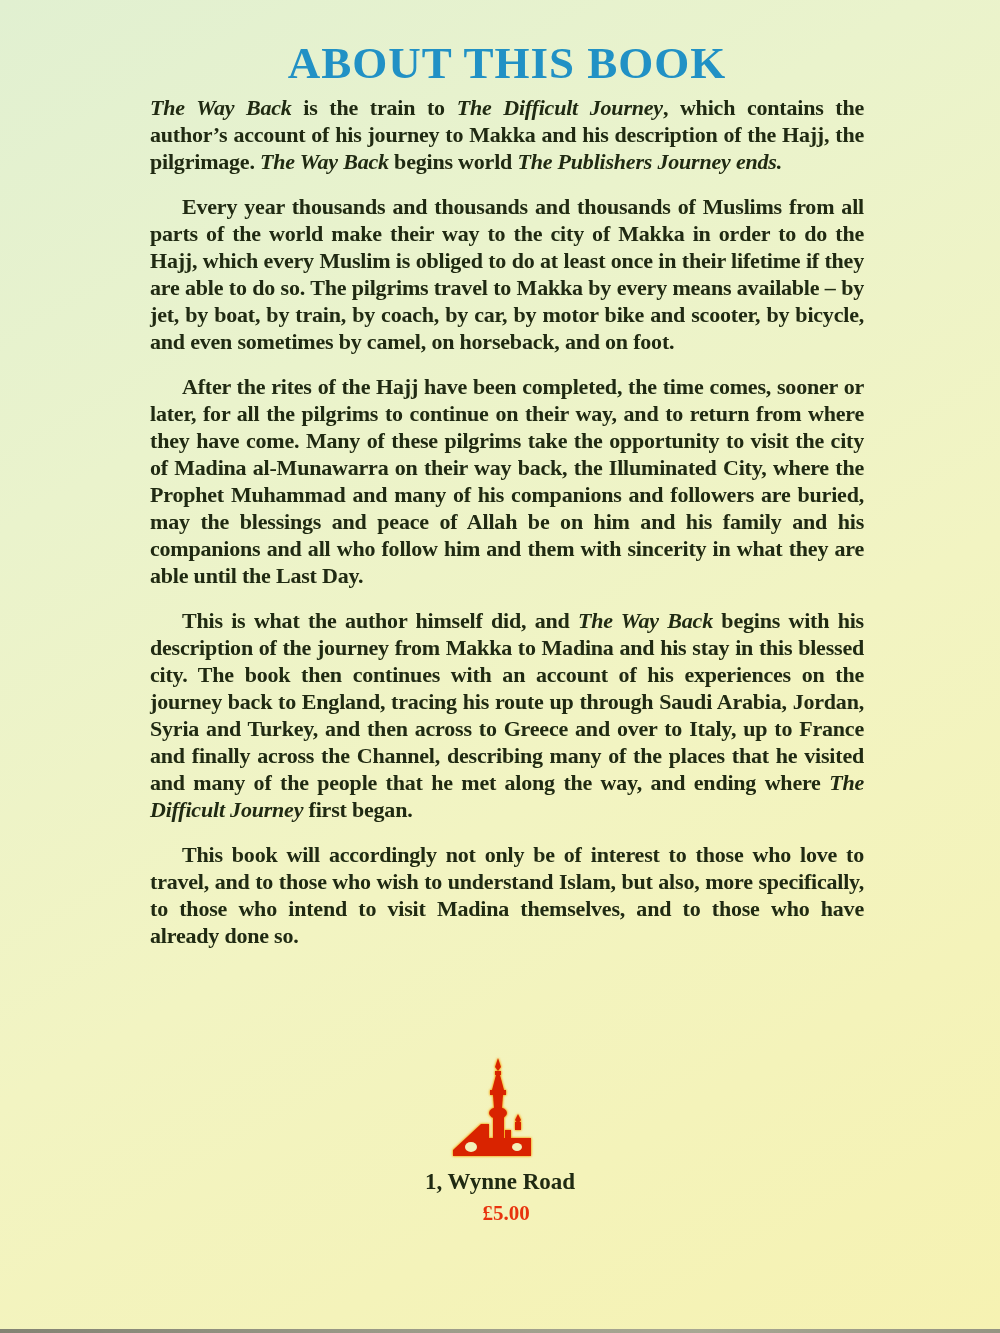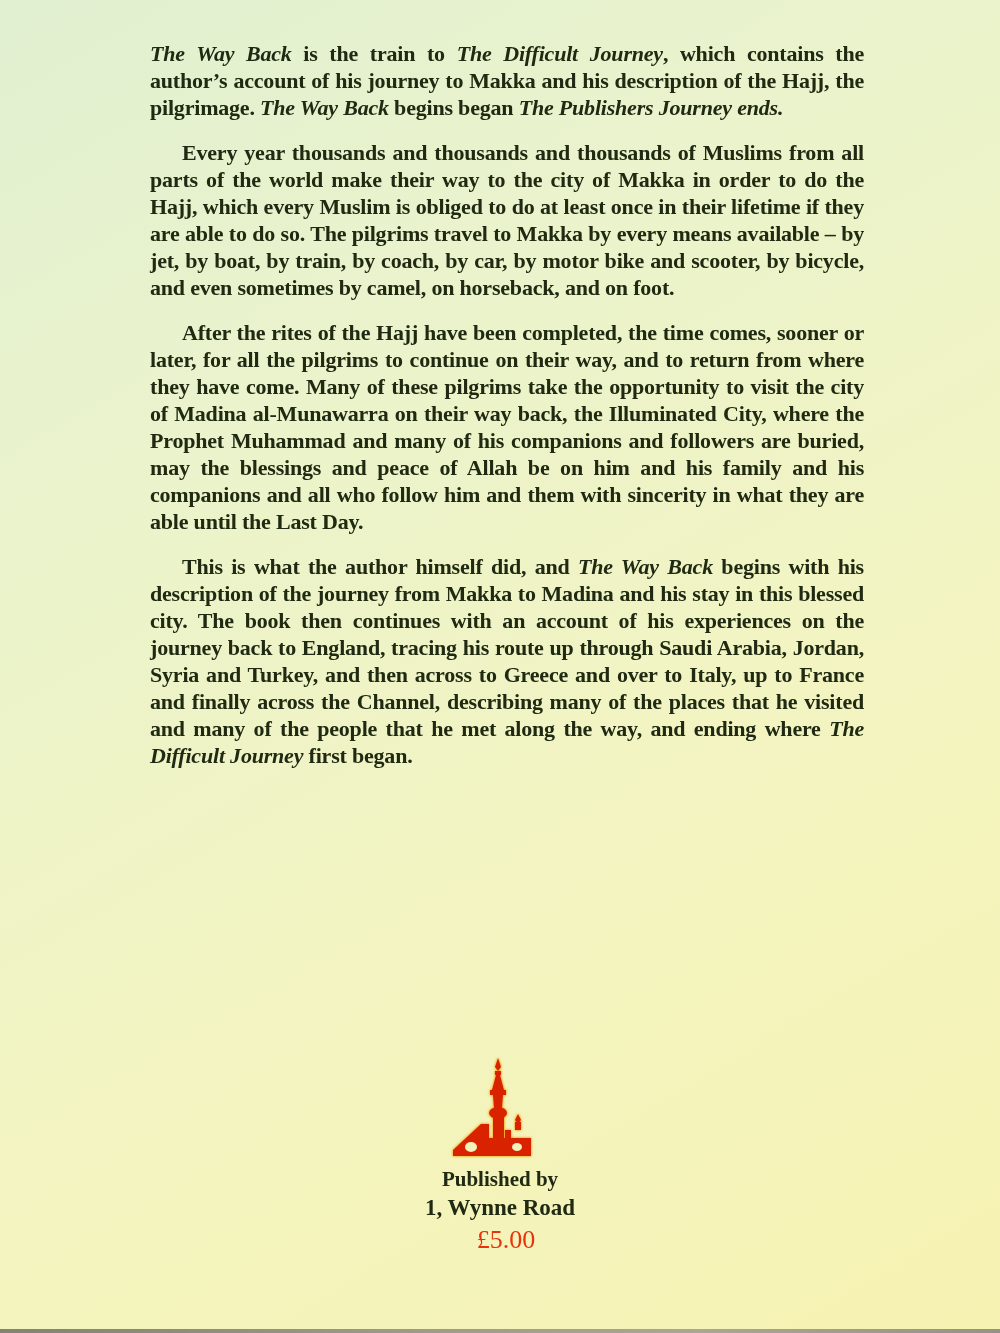--- a/index.html
+++ b/index.html
@@ -47,41 +47,43 @@
     font-size:21px;font-weight:700;line-height:26px;
   }
   .pub-name{
     font-size:30px;font-weight:700;line-height:35px;
     letter-spacing:0.5px;
   }
   .pub-addr{
     font-size:23px;font-weight:700;line-height:31px;
   }
   .price{
-    font-size:26px;font-weight:400;line-height:33px;
+    font-size:21px;font-weight:700;line-height:33px;
     color:var(--accent-red);
     padding-left:12px;
   }
   .bottom-strip{
     position:absolute;left:0;bottom:0;width:100%;height:4px;
     background:linear-gradient(90deg,#6f6f66,#8b8b80 40%,#9a9a8d 70%,#83837a);
     opacity:.85;
   }
 </style>
 </head>
 <body>
 
 <div class="page" style="--title-color: #2191c5; --text-color: #202a12; --accent-red: #e8330e; --bg-top: #e1f0d1; --bg-bottom: #f6f2b2;">
 
   <div class="content">
+    <h1 class="title">ABOUT THIS BOOK</h1>
     <div class="paras">
-        <p><em>The Way Back</em><span> is the train to </span><em>The Difficult Journey</em><span>, which contains the author’s account of his journey to Makka and his description of the Hajj, the pilgrimage. </span><em>The Way Back</em><span> begins began </span><em>The Publishers Journey ends.</em></p>
+        <p><em>The Way Back</em><span> is the train to </span><em>The Difficult Journey</em><span>, which contains the author’s account of his journey to Makka and his description of the Hajj, the pilgrimage. </span><em>The Way Back</em><span> begins world </span><em>The Publishers Journey ends.</em></p>
         <p class="indent"><span>Every year thousands and thousands and thousands of Muslims from all parts of the world make their way to the city of Makka in order to do the Hajj, which every Muslim is obliged to do at least once in their lifetime if they are able to do so. The pilgrims travel to Makka by every means available – by jet, by boat, by train, by coach, by car, by motor bike and scooter, by bicycle, and even sometimes by camel, on horseback, and on foot.</span></p>
         <p class="indent"><span>After the rites of the Hajj have been completed, the time comes, sooner or later, for all the pilgrims to continue on their way, and to return from where they have come. Many of these pilgrims take the opportunity to visit the city of Madina al-Munawarra on their way back, the Illuminated City, where the Prophet Muhammad and many of his companions and followers are buried, may the blessings and peace of Allah be on him and his family and his companions and all who follow him and them with sincerity in what they are able until the Last Day.</span></p>
         <p class="indent"><span>This is what the author himself did, and </span><em>The Way Back</em><span> begins with his description of the journey from Makka to Madina and his stay in this blessed city. The book then continues with an account of his experiences on the journey back to England, tracing his route up through Saudi Arabia, Jordan, Syria and Turkey, and then across to Greece and over to Italy, up to France and finally across the Channel, describing many of the places that he visited and many of the people that he met along the way, and ending where </span><em>The Difficult Journey</em><span> first began.</span></p>
+        <p class="indent"><span>This book will accordingly not only be of interest to those who love to travel, and to those who wish to understand Islam, but also, more specifically, to those who intend to visit Madina themselves, and to those who have already done so.</span></p>
       </div>
   </div>
 
   <div class="publisher">
     <div class="logo-wrap">
       <svg width="110" height="104" viewBox="0 0 110 104" aria-hidden="true">
         <g class="logo-fill" fill="#d92300">
 
           <polygon points="53,0 56,9 53,13 50,9"></polygon>
           <rect x="50" y="13" width="6" height="4"></rect>
@@ -99,19 +101,18 @@
           <polygon points="73,56 76,62 73,66 70,62"></polygon>
           <rect x="70" y="64" width="6" height="8"></rect>
 
           <path d="M8,98 L8,92 L36,66 L44,66 L44,80 L60,80 L60,72 L66,72 L66,80 L86,80 L86,98 Z"></path>
         </g>
 
         <ellipse cx="26" cy="89" rx="6" ry="5" fill="#f3f2ba"></ellipse>
         <ellipse cx="72" cy="89" rx="5" ry="4" fill="#f3f2ba"></ellipse>
       </svg>
     </div>
-    <div class="published-by">Published by</div>
     <div class="pub-addr">1, Wynne Road</div>
     <div class="price">£5.00</div>
   </div>
 
   <div class="bottom-strip"></div>
 </div>
 
 </body></html>

